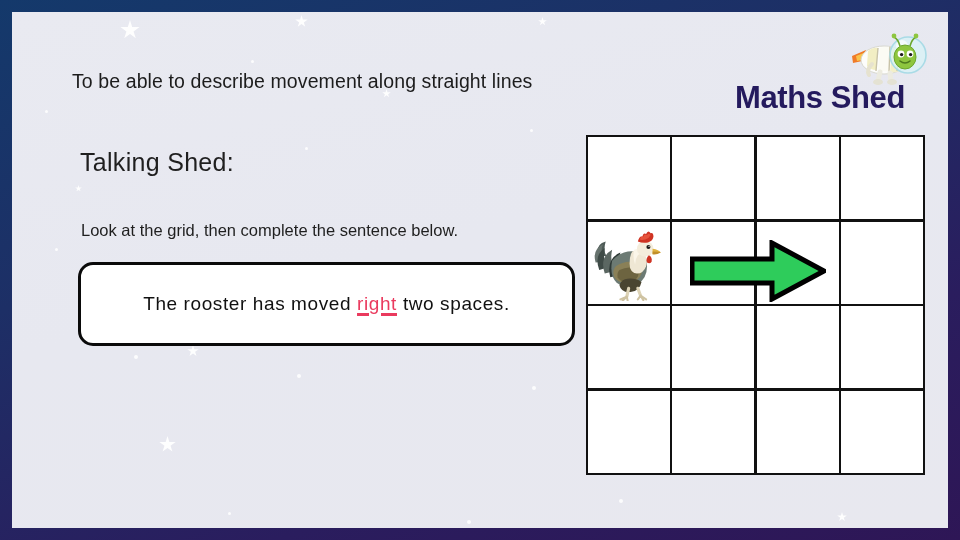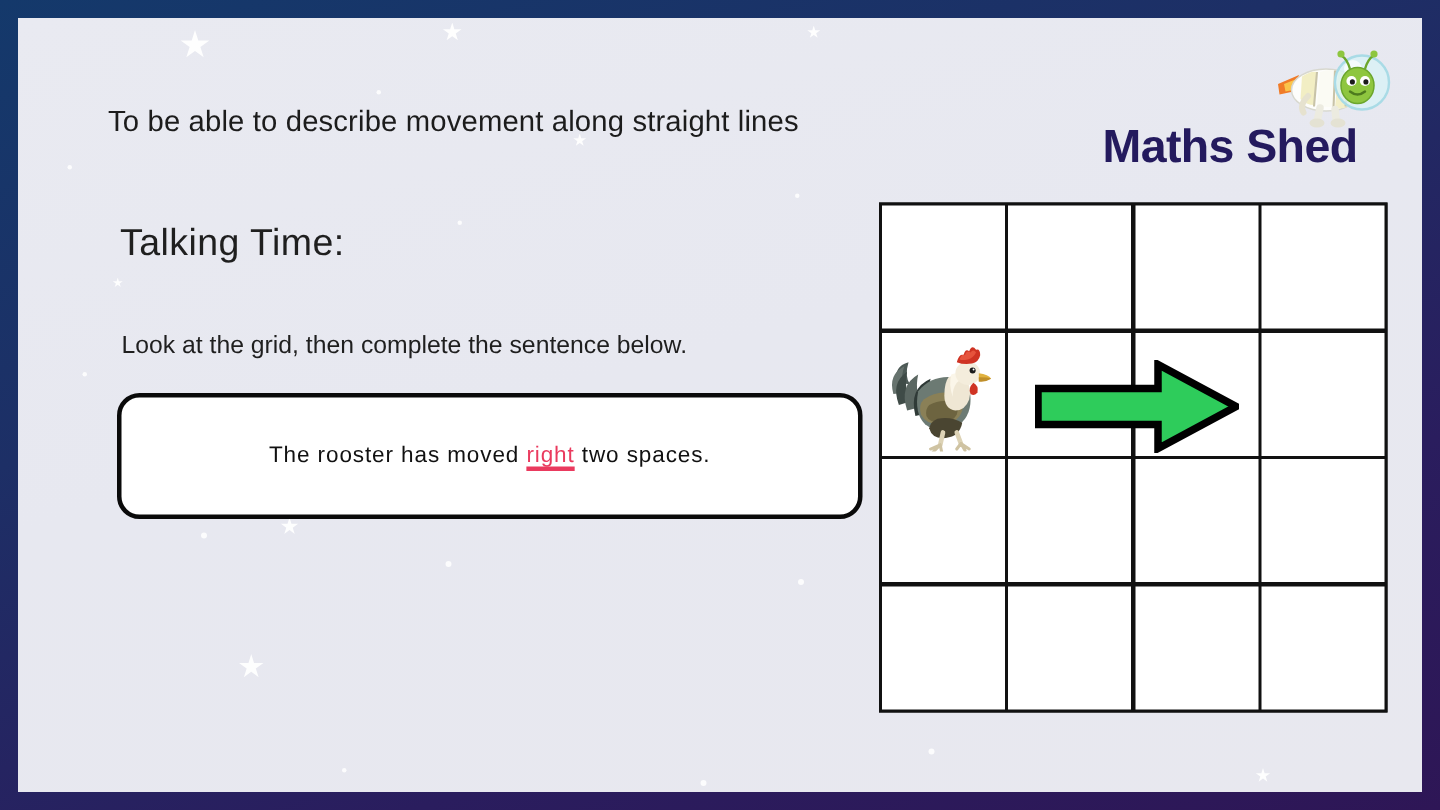--- a/index.html
+++ b/index.html
@@ -114,21 +114,21 @@
     height: 84px;
     background: #ffffff;
     border: 3.5px solid #0a0a0a;
     border-radius: 15px;
     display: flex;
     align-items: center;
     justify-content: center;
     text-align: center;
   }
   #answer-sentence {
-    font-size: 15px;
+    font-size: 19px;
     line-height: 34px;
     color: #111111;
     letter-spacing: .6px;
     padding: 0 14px;
   }
   #answer-blank {
     color: #ea3a5e;
     text-decoration: underline;
     text-decoration-thickness: 2.5px;
     text-underline-offset: 3px;
@@ -241,21 +241,21 @@
 
           <path d="M50 31 q5 4 10 0" stroke="#4d7a1e" stroke-width="1.6" fill="none" stroke-linecap="round"></path>
         </svg>
       </div>
 
       <div id="logo-wordmark" style="color: rgb(36, 26, 94);">Maths Shed</div>
     </div>
 
     <div id="lesson-objective">To be able to describe movement along straight lines</div>
 
-    <div id="talking-time-heading">Talking Time:</div>
+    <div id="talking-time-heading">Talking Shed:</div>
 
     <div id="talking-time-body">Look at the grid, then complete the sentence below.</div>
 
     <div id="answer-box" style="border-color: rgb(10, 10, 10);">
       <div id="answer-sentence"><span>The rooster has moved </span><span id="answer-blank" style="color: rgb(234, 58, 94);">right</span><span> two spaces.</span></div>
     </div>
 
     <div id="movement-grid">
 
       <div class="grid-cell"></div>

